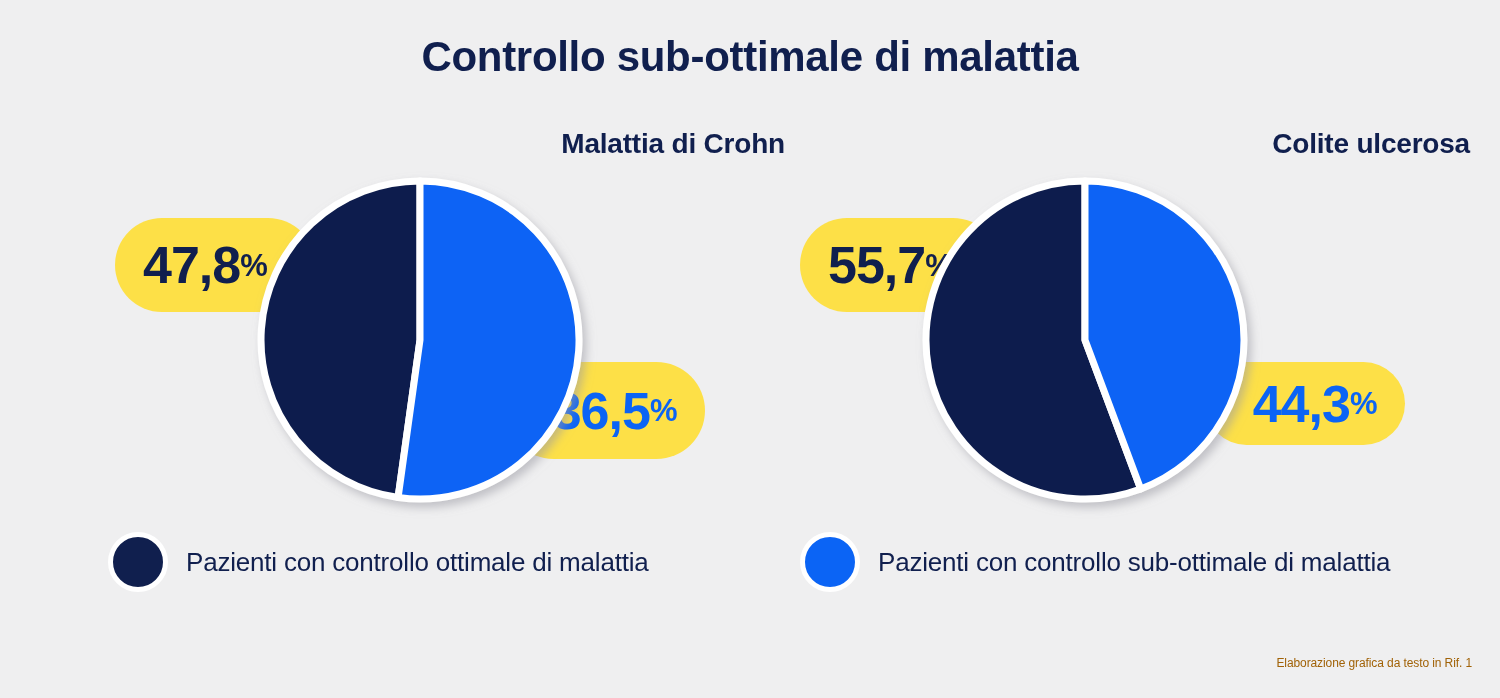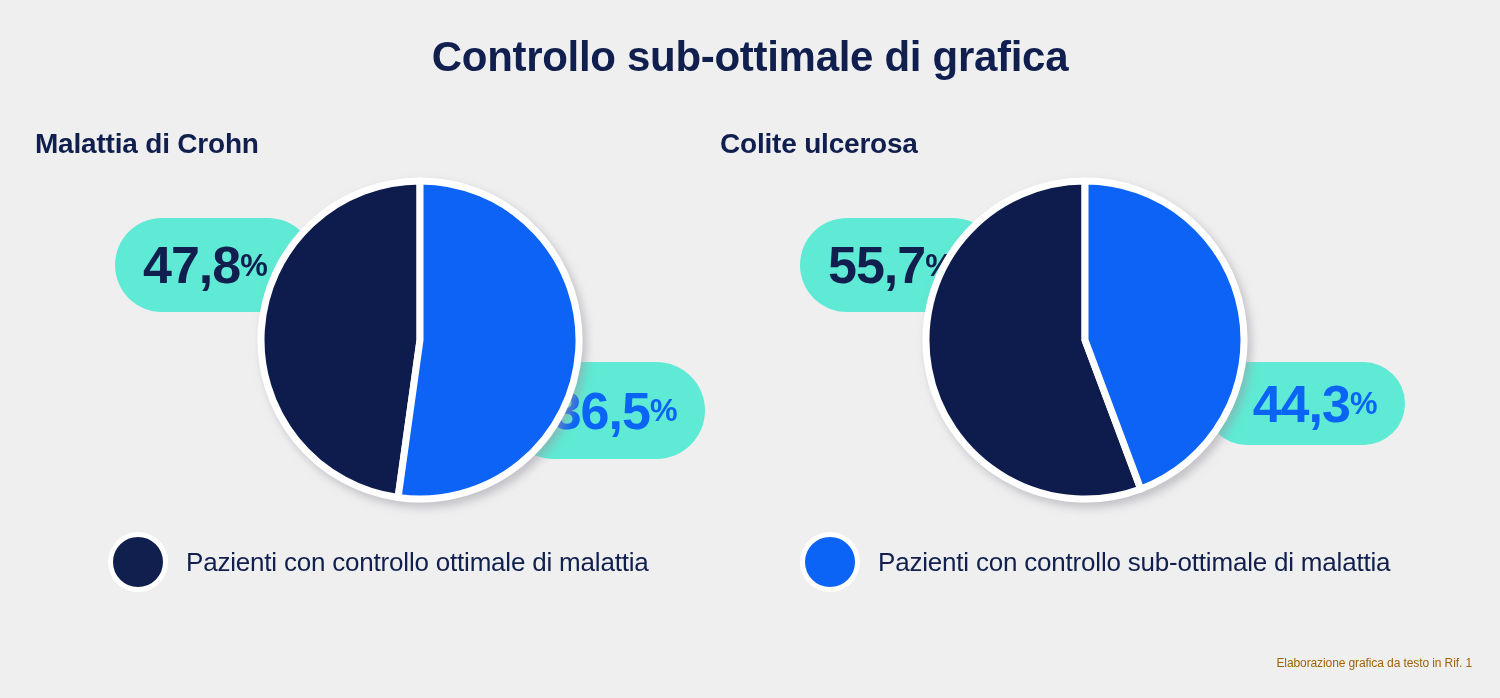--- a/index.html
+++ b/index.html
@@ -43,33 +43,33 @@
     width: 750px;
     height: 620px;
   }
   .panel.left  { left: 0; }
   .panel.right { left: 720px; }
 
   .panel-title {
     position: absolute;
     top: 128px;
     width: 750px;
-    text-align: left;
+    text-align: right;
     font-size: 28px;
     font-weight: bold;
     color: #101f4e;
     letter-spacing: -0.2px;
   }
   .panel.left .panel-title  { left: 35px; width: 750px; }
   .panel.right .panel-title { left: 0px;  width: 750px; }
 
   
   .pill {
     position: absolute;
-    background: #5eead4;
+    background: #fde047;
     border-radius: 60px;
     display: flex;
     align-items: center;
     box-sizing: border-box;
   }
   .pill .val {
     font-weight: bold;
     line-height: 1;
     letter-spacing: -1px;
   }
@@ -149,21 +149,21 @@
     font-size: 12px;
     color: #a16207;
     letter-spacing: -0.1px;
   }
 </style>
 </head>
 <body>
 
 <div id="canvas">
 
-  <div class="chart-title">Controllo sub-ottimale di grafica</div>
+  <div class="chart-title">Controllo sub-ottimale di malattia</div>
 
   <div class="panel left">
 
     <div class="panel-title">Malattia di Crohn</div>
 
     <div class="pill pill-dark">
       <span class="val">47,8</span>
       <span class="pct">%</span>
     </div>
 

